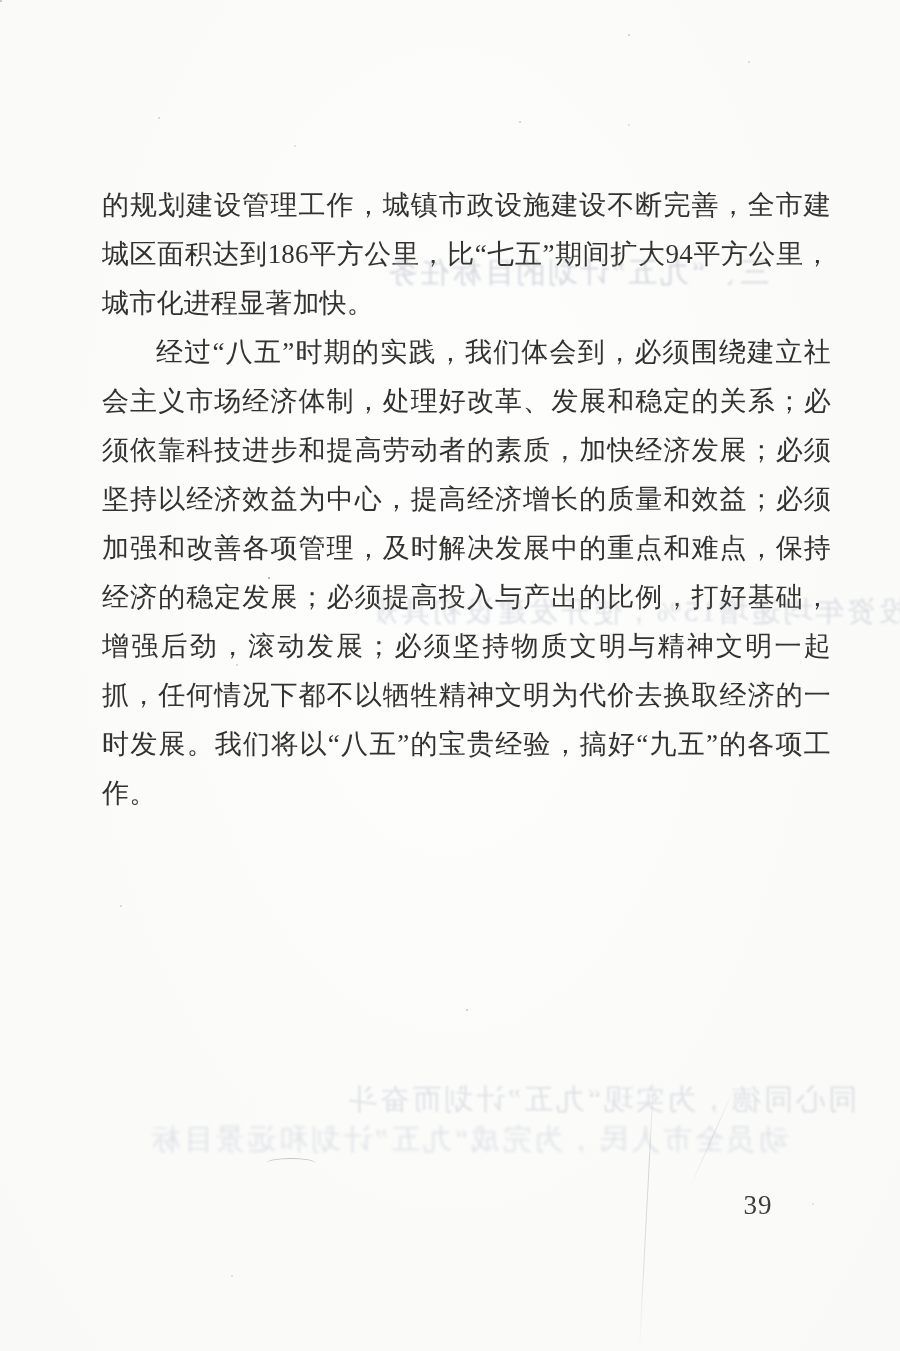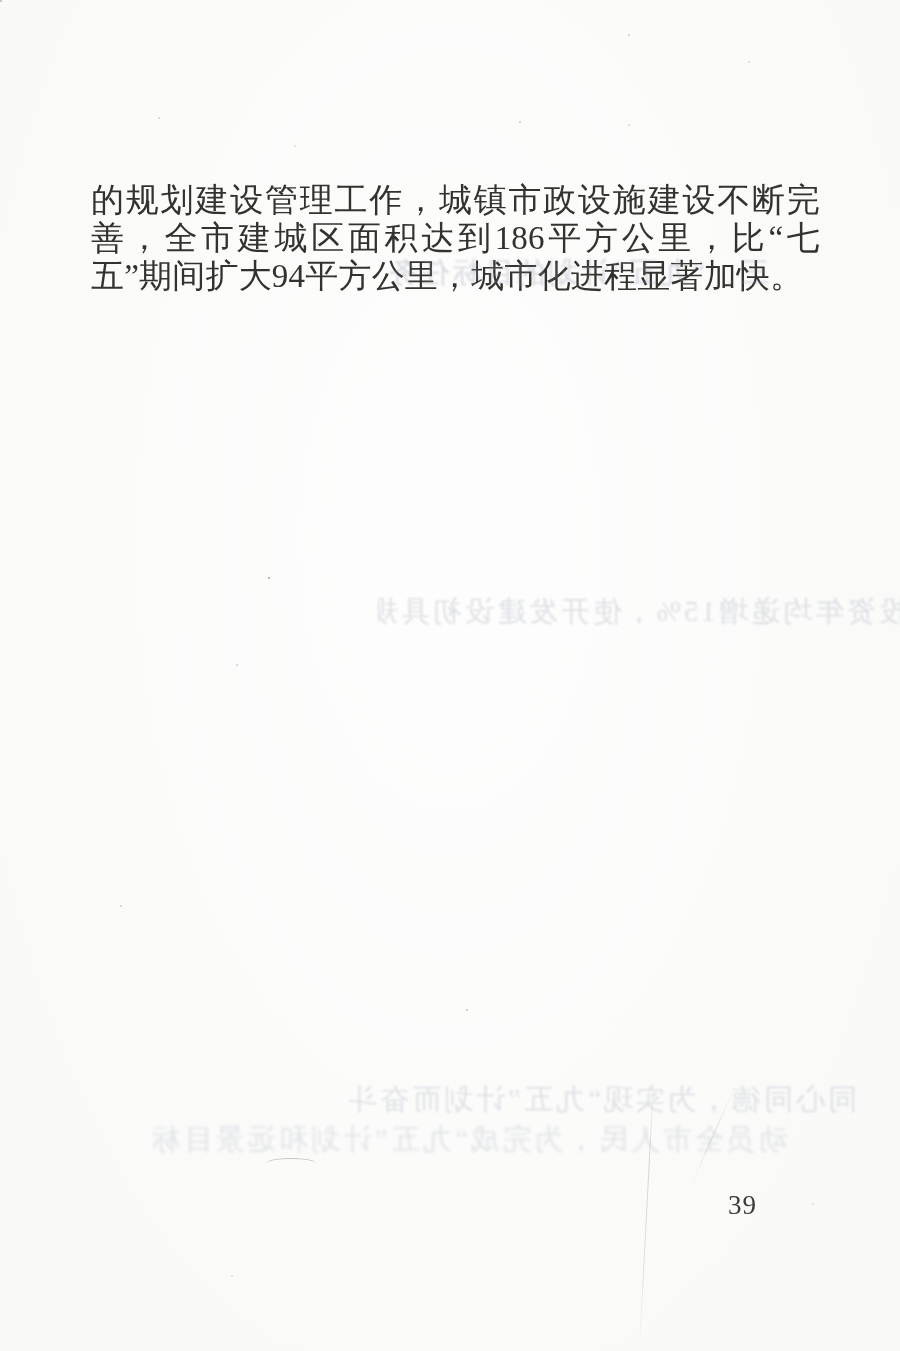--- a/index.html
+++ b/index.html
@@ -11,34 +11,35 @@
     font-family:"Liberation Serif","DejaVu Serif",serif;
   }
   .paper{
     position:absolute;inset:0;
     background:
       radial-gradient(ellipse at 50% 40%, rgba(255,255,255,0.6) 0%, rgba(244,244,242,0.35) 100%),
       #fbfbfa;
   }
   .text-block{
     position:absolute;
-    left:91px;top:181px;width:729px;
-    font-size:33px;
-    line-height:38px;
+    left:102px;top:181px;width:729px;
+    font-size:27px;
+    line-height:49px;
     color:#33322e;
     text-align:justify;
     text-justify:inter-ideograph;
     letter-spacing:0.2px;
   }
   .text-block p{margin:0;padding:0;}
   .text-block p.ind{text-indent:2em;}
   .page-number{
     position:absolute;
     left:728px;top:1190px;
     width:60px;
+    text-align:center;
     font-size:27px;
     color:#3c3c3a;
     letter-spacing:1px;
   }
   
   .ghost{
     position:absolute;
     transform:scaleX(-1);
     transform-origin:center;
     color:#8e97a8;
@@ -94,20 +95,21 @@
     pointer-events:none;
   }
 </style>
 </head>
 <body>
 
 <div class="paper">
 
   <div class="text-block">
     <p>的规划建设管理工作，城镇市政设施建设不断完善，全市建城区面积达到186平方公里，比“七五”期间扩大94平方公里，城市化进程显著加快。</p>
+    <p class="ind">经过“八五”时期的实践，我们体会到，必须围绕建立社会主义市场经济体制，处理好改革、发展和稳定的关系；必须依靠科技进步和提高劳动者的素质，加快经济发展；必须坚持以经济效益为中心，提高经济增长的质量和效益；必须加强和改善各项管理，及时解决发展中的重点和难点，保持经济的稳定发展；必须提高投入与产出的比例，打好基础，增强后劲，滚动发展；必须坚持物质文明与精神文明一起抓，任何情况下都不以牺牲精神文明为代价去换取经济的一时发展。我们将以“八五”的宝贵经验，搞好“九五”的各项工作。</p>
   </div>
 
   <div class="ghost g1">三、“九五”计划的目标任务</div>
   <div class="ghost g2">投资年均递增15%，使开发建设初具规模</div>
   <div class="ghost g3">同心同德，为实现“九五”计划而奋斗</div>
   <div class="ghost g4">动员全市人民，为完成“九五”计划和远景目标</div>
 
   <div class="page-number">39</div>
 
   <div class="specks"></div>

